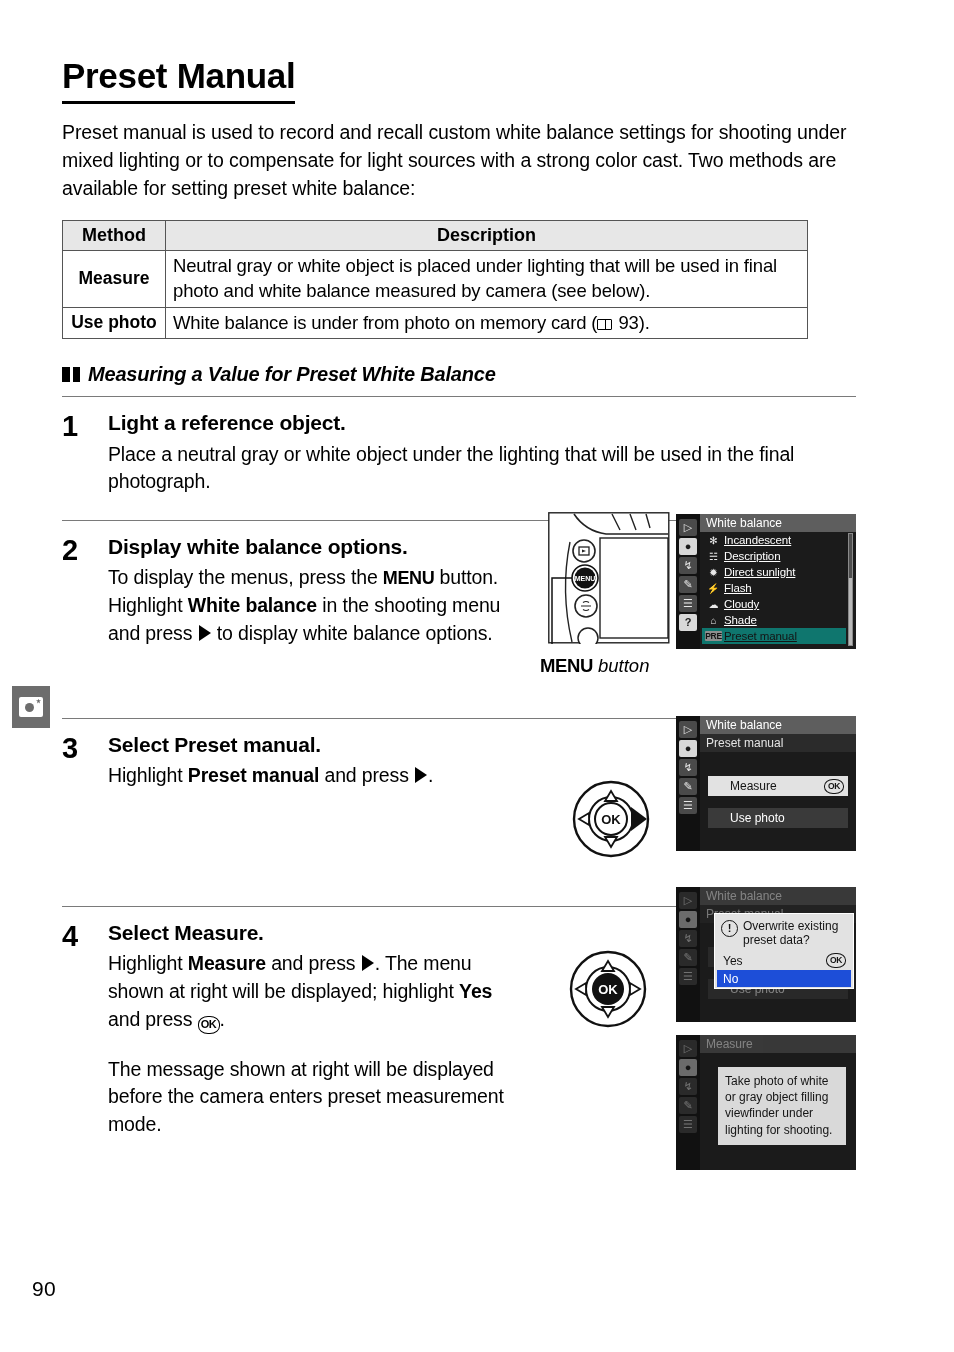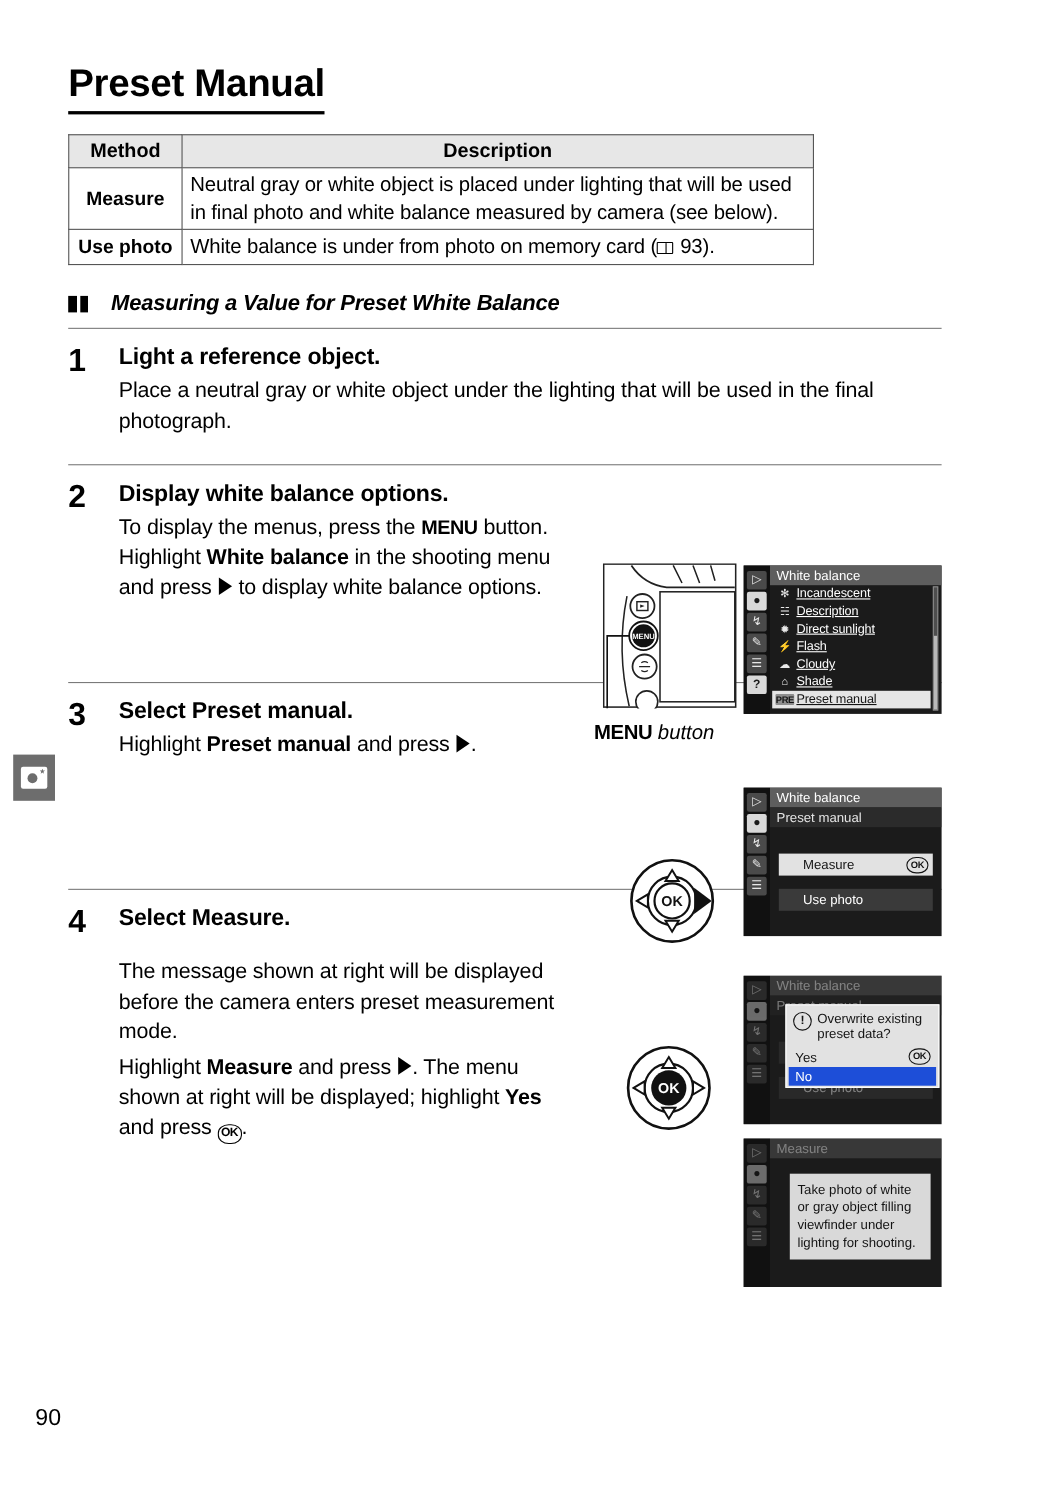--- a/index.html
+++ b/index.html
@@ -86,21 +86,21 @@
     font-size: 19.5px;
     line-height: 1.44;
     margin: 14px 0 0 0;
     letter-spacing: -0.1px;
   }
 
   
   table.method-table {
     margin-top: 18px;
     border-collapse: collapse;
-    width: 678px;
+    width: 746px;
     font-size: 18.5px;
   }
   table.method-table th,
   table.method-table td {
     border: 1px solid #555;
     padding: 3px 7px;
     vertical-align: middle;
   }
   table.method-table thead th {
     background: #e7e7e7;
@@ -145,21 +145,21 @@
 
   
   .section-head {
     margin-top: 24px;
     font-size: 20px;
     font-weight: bold;
     font-style: italic;
     letter-spacing: -0.2px;
     display: flex;
     align-items: center;
-    gap: 21px;
+    gap: 8px;
   }
   .sqbullet {
     display: inline-block;
     width: 18px; height: 15px;
     position: relative;
     flex: none;
   }
   .sqbullet i {
     position: absolute;
     top: 0; bottom: 0;
@@ -333,21 +333,21 @@
   }
   .lcd .wb-row .ic {
     width: 17px;
     text-align: center;
     font-size: 10px;
     color: #e9e9e9;
     flex: none;
   }
   .lcd .wb-row .lbl { padding-left: 2px; letter-spacing: -0.1px; text-decoration: underline; }
   .lcd .wb-row.hl {
-    background: #e5e5e5;
+    background: #0f766e;
     color: #141414;
     margin-right: 10px;
   }
   .lcd .wb-row.hl .ic {
     background: #8e8e8e;
     color: #141414;
     font-size: 8.5px;
     font-weight: bold;
     border-radius: 1px;
     letter-spacing: -0.3px;
@@ -477,20 +477,21 @@
   <div class="side-tab">
     <div class="camtab"></div>
   </div>
 
   <div class="page-number">90</div>
 
   <div class="content">
 
     <h1 class="title">Preset Manual</h1>
 
+    <p class="intro">Preset manual is used to record and recall custom white balance settings for shooting under mixed lighting or to compensate for light sources with a strong color cast.  Two methods are available for setting preset white balance:</p>
 
     <table class="method-table">
       <thead>
         <tr>
           <th class="col-method">Method</th>
           <th>Description</th>
         </tr>
       </thead>
       <tbody>
         <tr>
@@ -552,22 +553,22 @@
     </div>
 
     <hr class="rule">
 
     
     <div class="step" style="min-height:300px;">
       <div class="step-row">
         <div class="step-num">4</div>
         <div class="step-body">
           <div class="step-title"><span class="lite">Select </span><b>Measure.</b></div>
+          <div class="step-text narrow"><span>Highlight </span><b>Measure</b><span> and press </span><span class="tri-right"></span><span>.  The menu shown at right will be displayed; highlight </span><b>Yes</b><span> and press </span><span class="okglyph">OK</span><span>.</span></div>
           <div class="step-text narrow step-text2">The message shown at right will be displayed before the camera enters preset measurement mode.</div>
-          <div class="step-text narrow"><span>Highlight </span><b>Measure</b><span> and press </span><span class="tri-right"></span><span>.  The menu shown at right will be displayed; highlight </span><b>Yes</b><span> and press </span><span class="okglyph">OK</span><span>.</span></div>
         </div>
       </div>
     </div>
 
   </div>
 
   <div class="cam-illus">
     <svg width="122" height="132" viewBox="0 0 122 132">
       <rect x="0.8" y="0.8" width="120" height="130" fill="#ffffff" stroke="#222" stroke-width="1.4"></rect>
 

